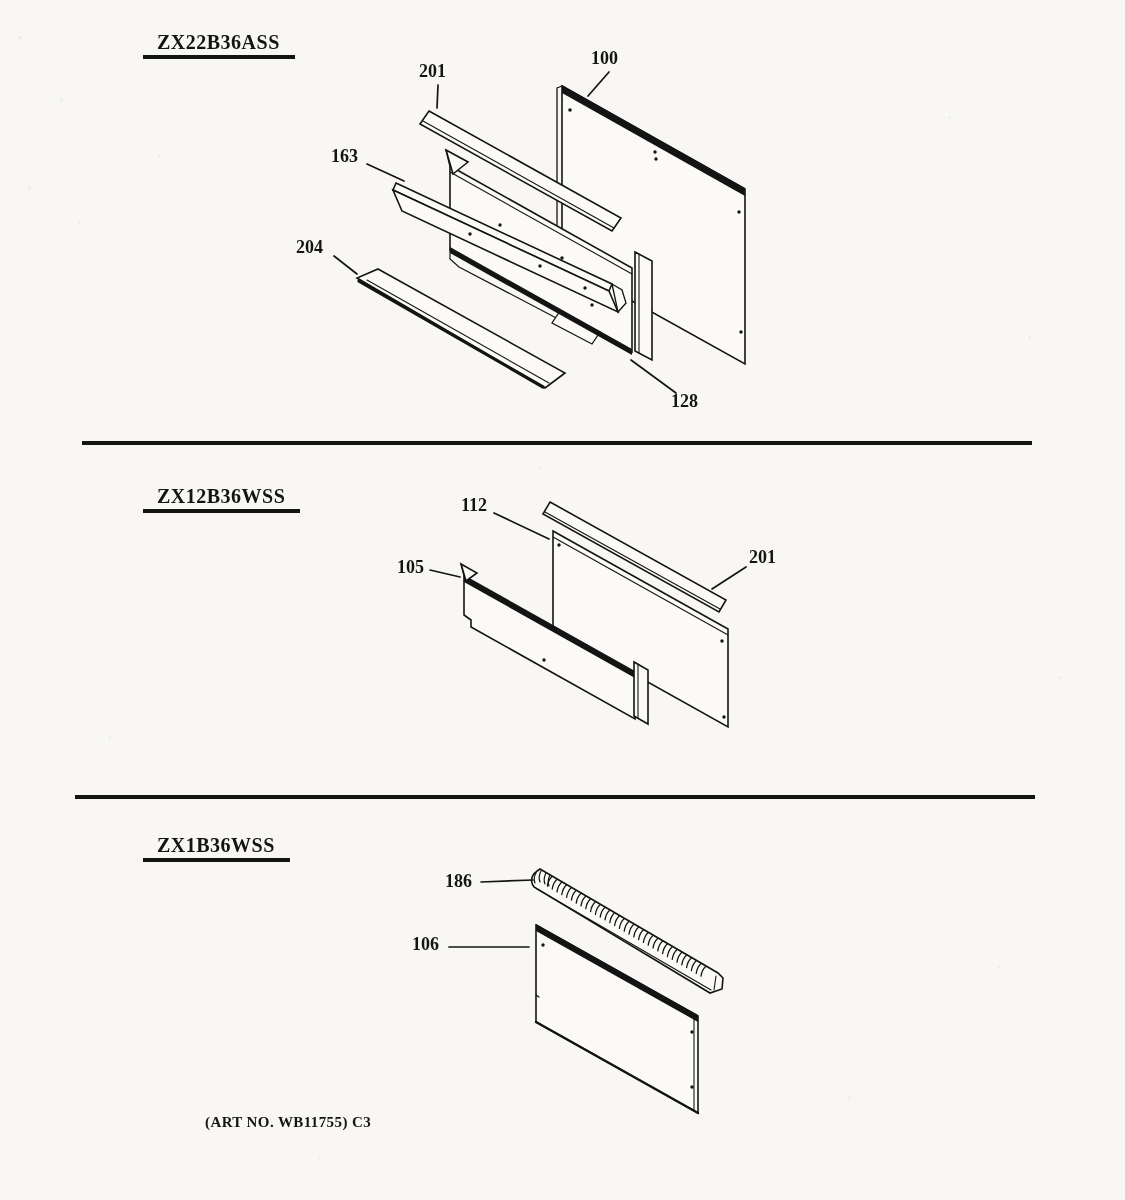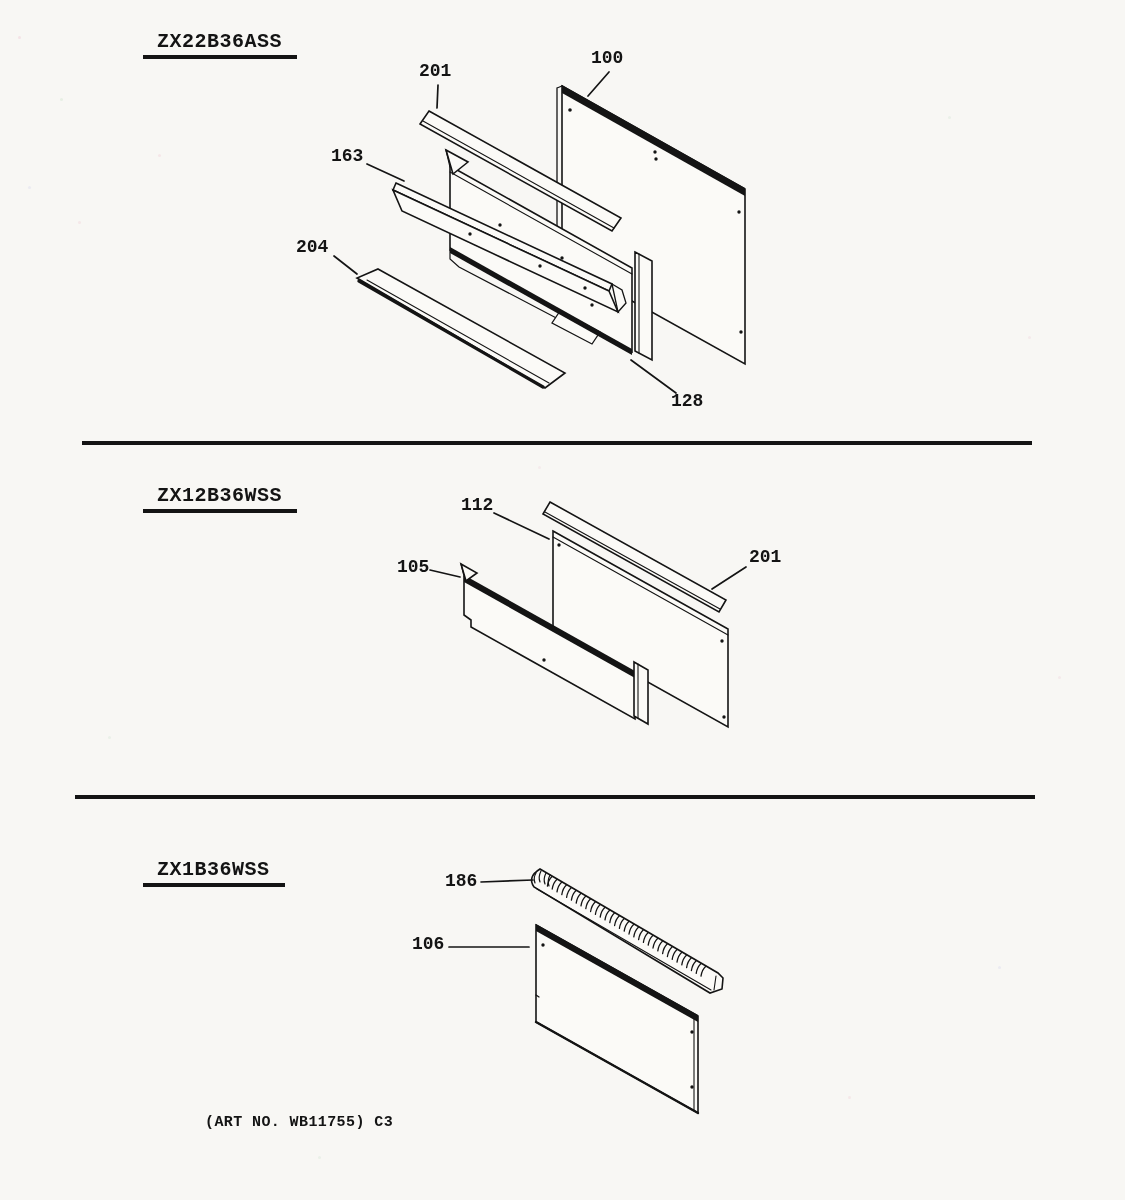--- a/index.html
+++ b/index.html
@@ -1,17 +1,17 @@
 <!DOCTYPE html>
 <html><head>
 <meta charset="utf-8">
 <style>
   html,body{margin:0;padding:0;background:#f7f6f3;}
   .page{position:relative;width:1125px;height:1200px;background:#f8f7f4;overflow:hidden;
-        font-family:Liberation Mono, monospace;color:#141414;}
+        font-family:Liberation Serif, serif;color:#141414;}
   svg.art{position:absolute;left:0;top:0;}
   .sec-title{position:absolute;font-size:20px;font-weight:bold;letter-spacing:.5px;
              line-height:22px;padding:0 15px 2px 14px;border-bottom:4px solid #141414;
              white-space:nowrap;}
   .pl{position:absolute;font-size:18px;font-weight:bold;line-height:17px;white-space:nowrap;}
   .rule{position:absolute;height:4px;background:#141414;}
   .footer{position:absolute;left:205px;top:1114px;font-size:15px;font-weight:bold;
           letter-spacing:.4px;white-space:nowrap;}
   .speck{position:absolute;left:18px;top:36px;width:3px;height:3px;border-radius:50%;
          background:rgba(225,140,170,.18);
@@ -146,21 +146,21 @@
       <path d="M494,513 L549,539"></path>
       <path d="M430,570 L460,577"></path>
       <path d="M746,567 L712,589"></path>
       <path d="M481,882 L533,880"></path>
       <path d="M449,947 L529,947"></path>
     </g>
   </svg>
 
   <div class="sec-title" style="left:143px;top:31px">ZX22B36ASS</div>
   <div class="sec-title" style="left:143px;top:485px">ZX12B36WSS</div>
-  <div class="sec-title" style="left:143px;top:859px">ZX1B36WSS</div>
+  <div class="sec-title" style="left:143px;top:834px">ZX1B36WSS</div>
 
   <div class="pl" style="left:419px;top:63px">201</div>
   <div class="pl" style="left:591px;top:50px">100</div>
   <div class="pl" style="left:331px;top:148px">163</div>
   <div class="pl" style="left:296px;top:239px">204</div>
   <div class="pl" style="left:671px;top:393px">128</div>
 
   <div class="pl" style="left:461px;top:497px">112</div>
   <div class="pl" style="left:397px;top:559px">105</div>
   <div class="pl" style="left:749px;top:549px">201</div>

